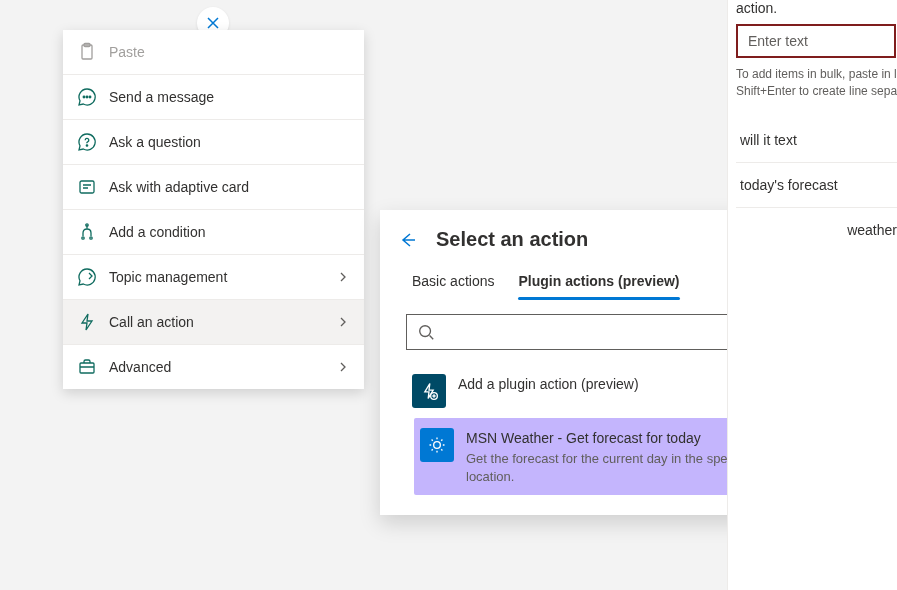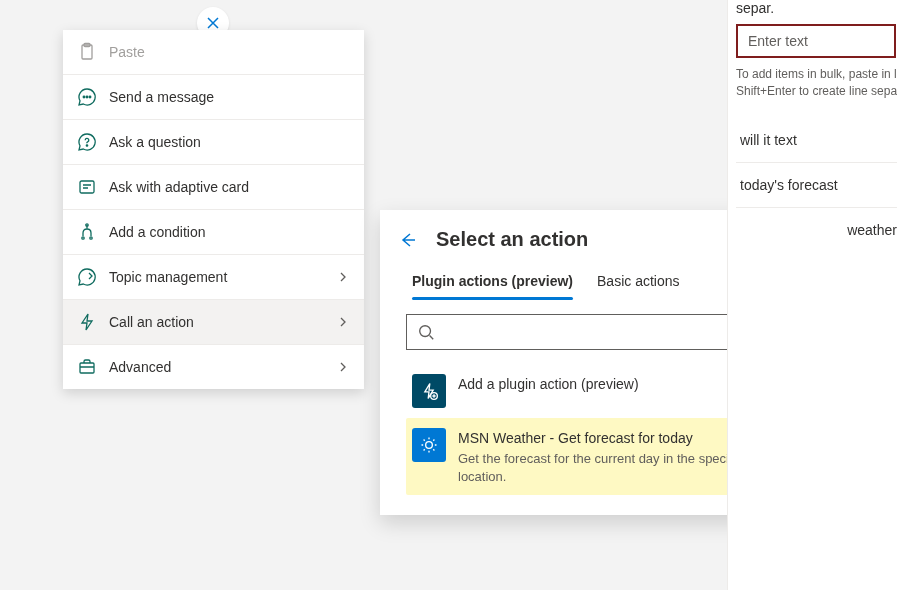--- a/index.html
+++ b/index.html
@@ -66,21 +66,21 @@
     .tab.active { font-weight: 600; position: relative; }
     .tab.active::after { content: ""; position: absolute; left: 0; right: 0; bottom: -1px; height: 3px; background: #0078d4; border-radius: 2px; }
 
     .search-row { padding: 14px 26px 10px 26px; }
     .search-box { display: flex; align-items: center; border: 1px solid #605e5c; height: 36px; padding: 0 10px; }
     .search-box svg { width: 18px; height: 18px; margin-right: 10px; color: #605e5c; }
     .search-box input { border: none; outline: none; flex: 1; font-size: 14px; font-family: inherit; color: #605e5c; }
 
     .action-list { padding: 4px 26px 20px 26px; }
     .action-row { display: flex; align-items: flex-start; padding: 10px 6px; cursor: pointer; border-radius: 2px; }
-    .action-row.highlight { background: #fef9c3; position: relative; }
+    .action-row.highlight { background: #c4b5fd; position: relative; margin-left: 8px; }
     .action-icon { width: 34px; height: 34px; border-radius: 3px; margin-right: 12px; flex-shrink: 0; display: flex; align-items: center; justify-content: center; }
     .action-icon.dark { background: #004a66; color: #fff; }
     .action-icon.sun { background: #0078d4; color: #fff; }
     .action-body { flex: 1; min-width: 0; }
     .action-title { font-size: 14px; color: #323130; margin-top: 2px; }
     .action-desc { font-size: 13px; color: #605e5c; margin-top: 4px; line-height: 1.35; }
     .scroll-arrows { position: absolute; right: 2px; top: 6px; bottom: 6px; width: 12px; display: flex; flex-direction: column; justify-content: space-between; color: #605e5c; }
     .scroll-arrows svg { width: 10px; height: 10px; }
 
     .side-panel {
@@ -200,22 +200,22 @@
   <div class="panel-head">
     <svg class="panel-back" viewBox="0 0 20 20" fill="none" stroke="#0078d4" stroke-width="1.5">
         <path d="M12 4 L5 10 L12 16 M5 10 H17"></path>
       </svg>
     <div class="panel-title">Select an action</div>
     <svg class="panel-close" viewBox="0 0 16 16" fill="none" stroke="#0078d4" stroke-width="1.3">
         <path d="M3 3 L13 13 M13 3 L3 13"></path>
       </svg>
   </div>
   <div class="tabs">
+    <div class="tab">Basic actions</div>
     <div class="tab active">Plugin actions (preview)</div>
-    <div class="tab">Basic actions</div>
   </div>
   <div class="search-row">
     <div class="search-box">
       <svg viewBox="0 0 20 20" fill="none" stroke="currentColor" stroke-width="1.5">
           <circle cx="9" cy="9" r="6"></circle>
           <path d="M14 14l4 4"></path>
         </svg>
     </div>
   </div>
   <div class="action-list">
@@ -248,21 +248,21 @@
           </svg>
         <svg viewBox="0 0 10 10" fill="#605e5c">
             <path d="M5 8 L1 3 H9 Z"></path>
           </svg>
       </div>
     </div>
   </div>
 </div>
 
 <div class="side-panel">
-  <div class="side-words">separ.</div>
+  <div class="side-words">action.</div>
   <div class="side-input">
     <span style="color:#605e5c">Enter text</span>
   </div>
   <div class="side-help">
     <span>To add items in bulk, paste in li</span><br>
     <span>Shift+Enter to create line separ</span>
   </div>
   <div class="phrase-list">
     <div class="phrase">will it text</div>
     <div class="phrase">today's forecast</div>

